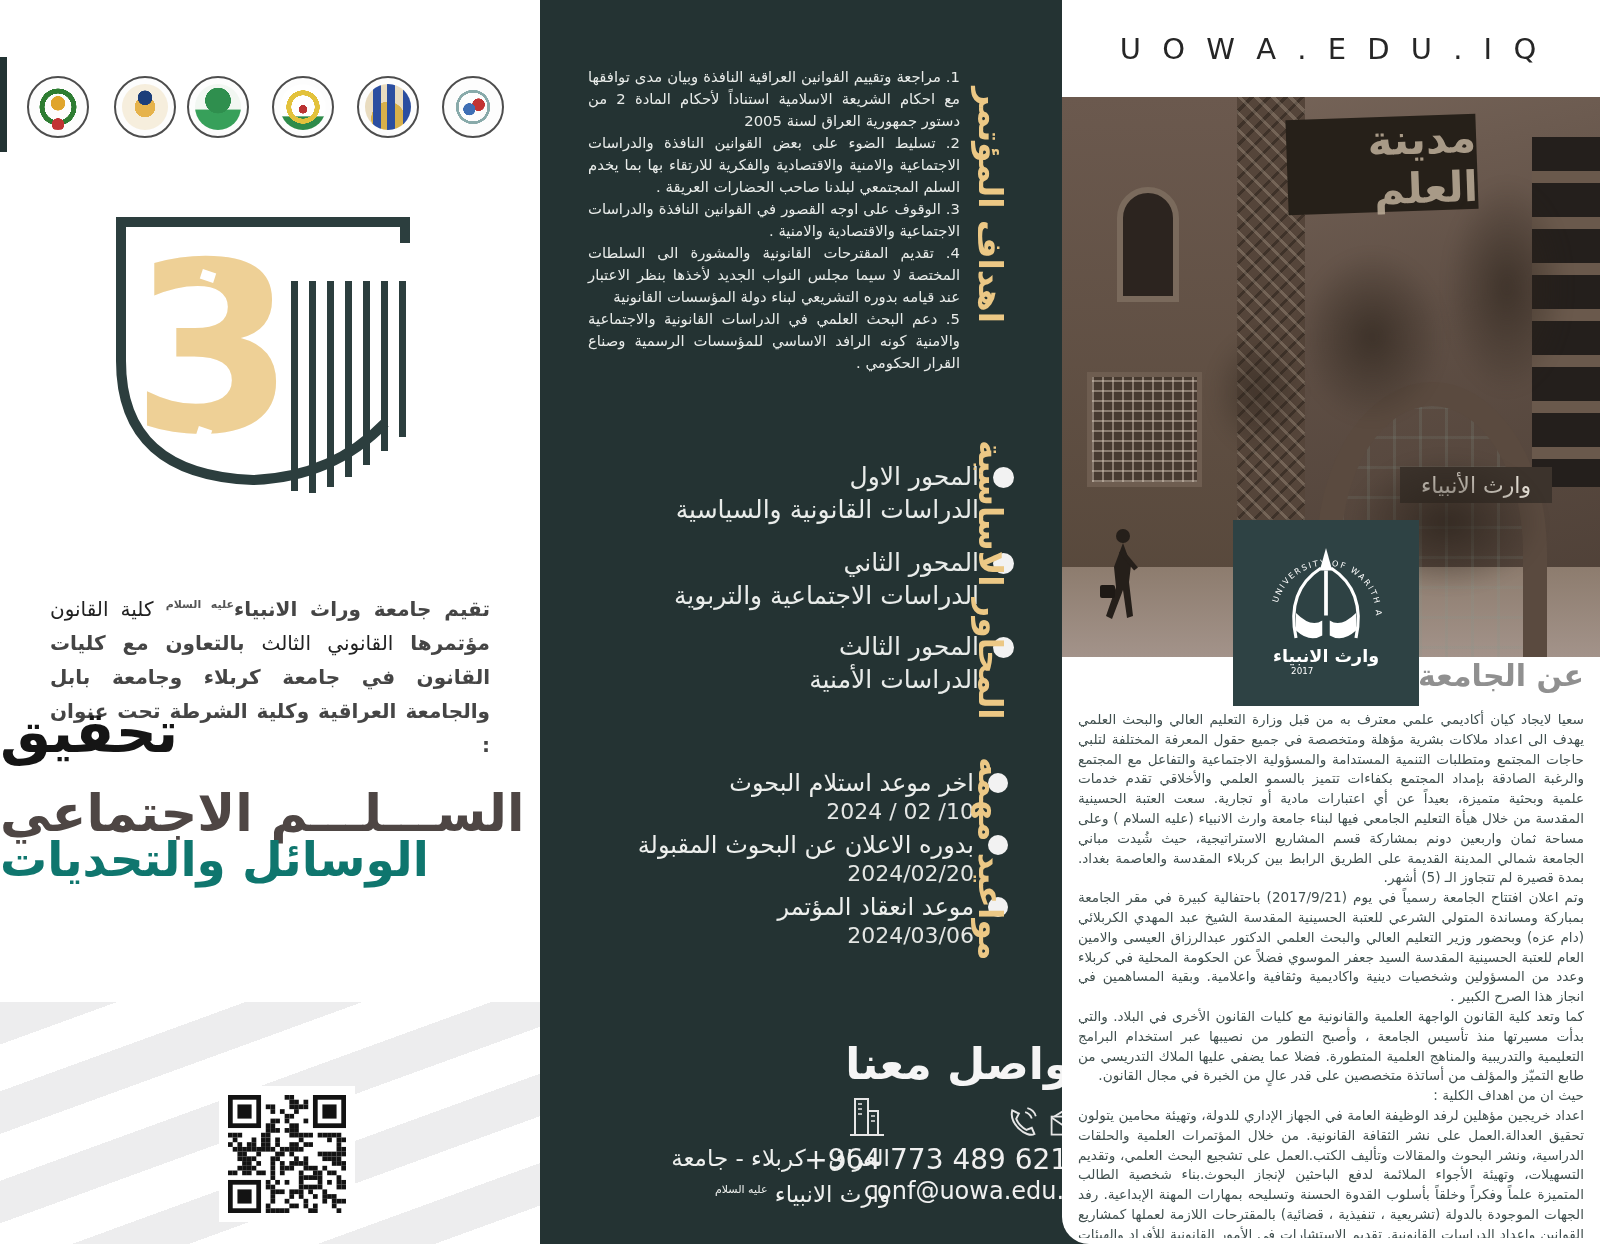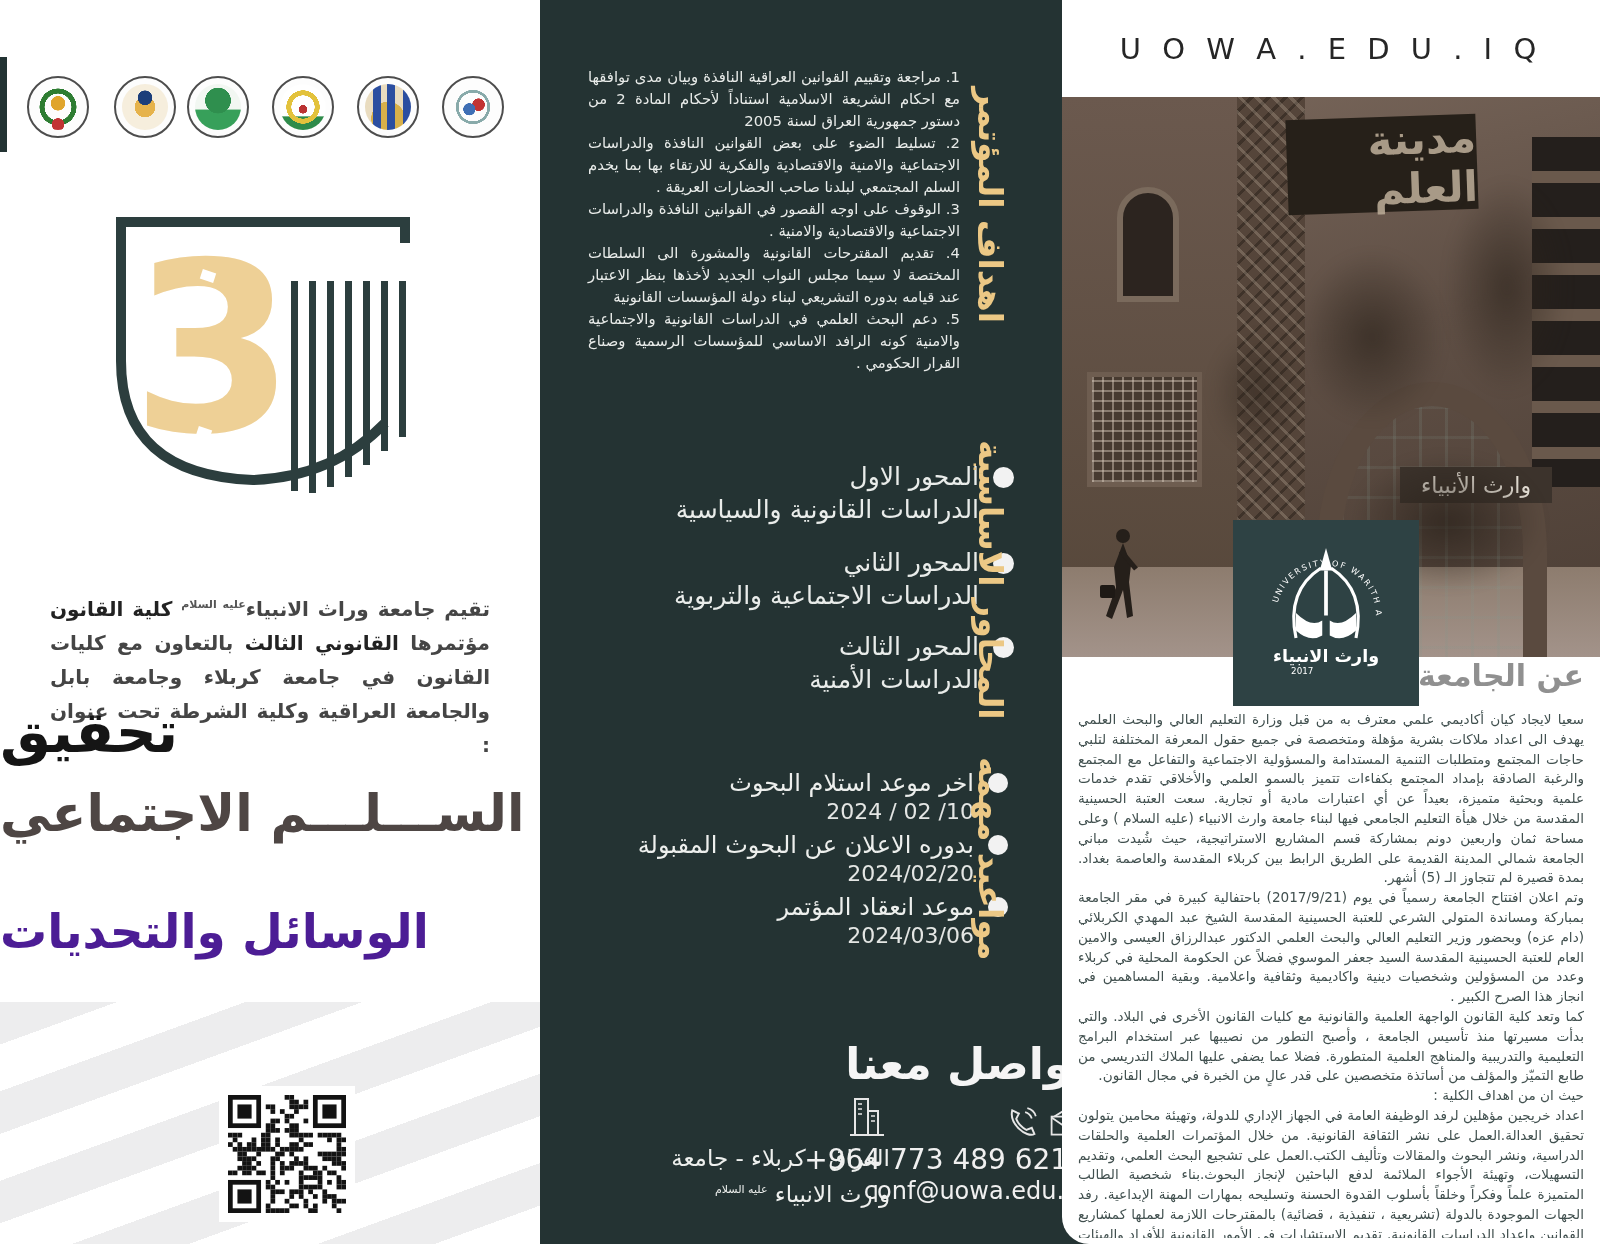--- a/index.html
+++ b/index.html
@@ -13,26 +13,26 @@
   .logo-circle{top:76px;width:62px;height:62px;border-radius:50%;background:#fdfdfd;border:2px solid #4d4d4d;overflow:hidden;}
   .logo-inner{position:absolute;left:6px;top:6px;width:46px;height:46px;border-radius:50%;}
   .li1{background:radial-gradient(circle at 50% 88%,#c23434 0 13%,transparent 14%),radial-gradient(circle at 50% 42%,#e0a52c 0 20%,transparent 21%),radial-gradient(closest-side,transparent 58%,#2e7d32 59% 80%,transparent 81%);}
   .li2{background:radial-gradient(circle at 50% 30%,#1c3e7a 0 18%,transparent 19%),radial-gradient(closest-side,#e6b34c 0 44%,#f6eedd 45%);}
   .li3{background:radial-gradient(circle at 50% 36%,#2f8f4e 0 34%,transparent 35%),linear-gradient(180deg,#f2f7f2 55%,#37a05a 56%);}
   .li4{background:radial-gradient(circle at 50% 55%,#b33 0 12%,transparent 13%),radial-gradient(closest-side,transparent 50%,#e3c23c 51% 72%,transparent 73%),linear-gradient(180deg,#fff 70%,#2e8b4a 71%);}
   .li5{background:linear-gradient(90deg,transparent 0 8px,#2b4ea0 8px 16px,transparent 16px 22px,#2b4ea0 22px 30px,transparent 30px 38px,#2b4ea0 38px 46px),radial-gradient(circle at 50% 75%,#d8b04a 0 40%,#e9dcc0 41%);}
   .li6{background:radial-gradient(circle at 42% 55%,#3f6fb5 0 16%,transparent 17%),radial-gradient(circle at 62% 45%,#c23434 0 16%,transparent 17%),radial-gradient(closest-side,transparent 62%,#8aa 63% 74%,transparent 75%);}
   #shield-wrap{left:113px;top:213px;width:312px;height:290px;}
   #intro{left:50px;top:568px;width:440px;direction:rtl;text-align:justify;font-size:20px;line-height:34px;color:#454545;font-weight:600;}
-  #intro .b{font-weight:700;color:#222;}
+  #intro .b{font-weight:400;color:#222;}
   #intro sup{font-size:11px;font-weight:600;color:#555;}
   .title{left:0;width:612px;text-align:left;}
   #title1{top:699px;font-size:57px;font-weight:800;color:#151515;}
   #title2{top:784px;font-size:51px;font-weight:600;color:#4e4644;}
-  #title3{top:904px;font-size:47px;font-weight:800;color:#4c1d95;}
+  #title3{top:832px;font-size:47px;font-weight:800;color:#0f766e;}
   #stripes{left:0;top:1002px;width:540px;height:242px;background:repeating-linear-gradient(160deg,#ededee 0 40px,#ffffff 40px 84px);}
   #qr-box{left:219px;top:1086px;width:136px;height:136px;background:#fff;padding:9px;}
 
   
   #mid-panel{left:540px;top:0;width:618px;height:1244px;background:#243333;color:#e9ecea;}
   .vhead{position:absolute;height:42px;line-height:42px;text-align:center;transform:rotate(90deg);transform-origin:50% 50%;color:#ecc885;font-weight:700;font-size:33px;white-space:nowrap;}
   #objectives{left:48px;top:66px;width:372px;direction:rtl;}
   #objectives p{margin:0;text-align:justify;font-size:14.8px;line-height:22px;color:#e9ecea;font-weight:500;}
   .axis-row{position:absolute;right:144px;direction:rtl;display:flex;}
   .bullet{width:21px;height:21px;border-radius:50%;background:#f2f2f2;flex:0 0 21px;margin-left:14px;margin-top:7px;}

